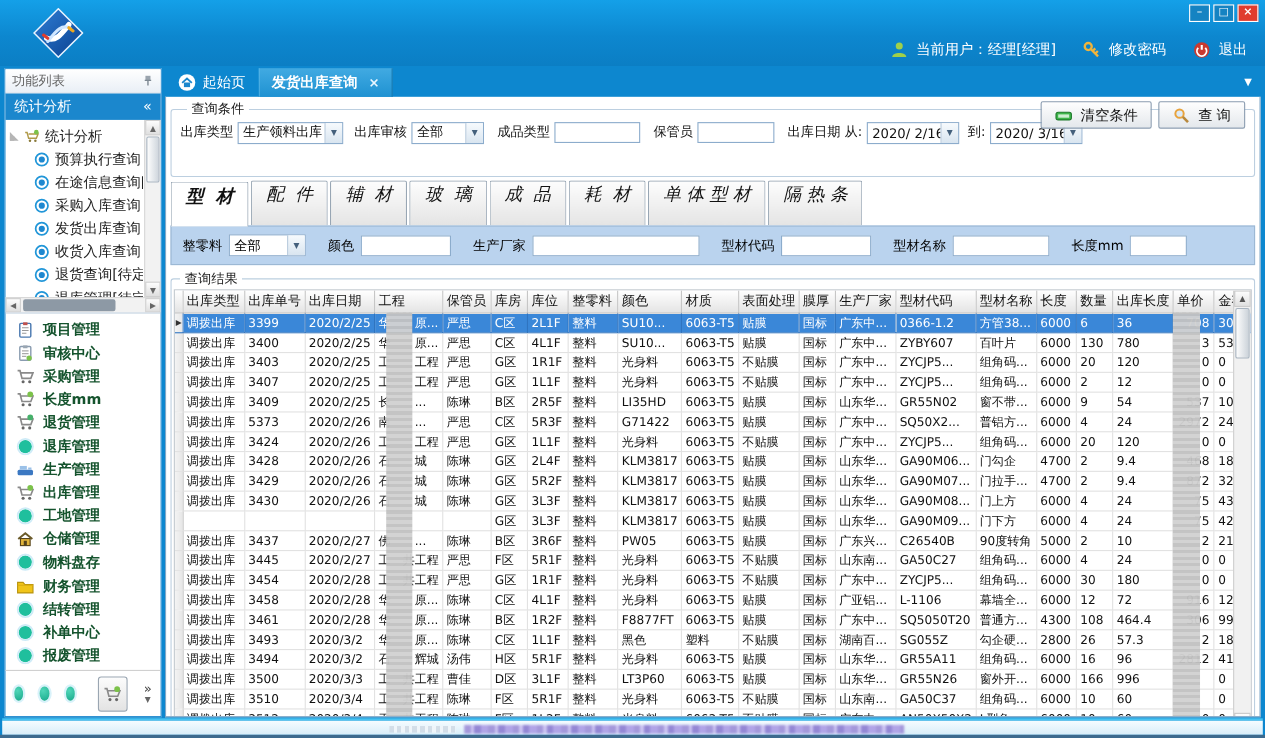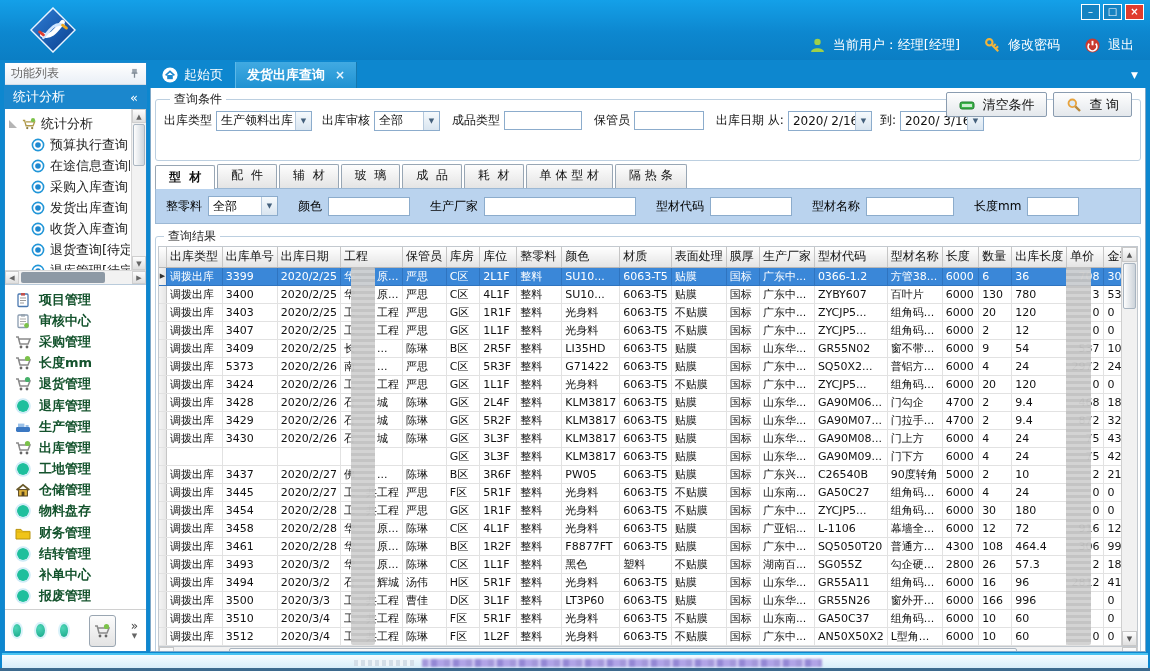--- a/index.html
+++ b/index.html
@@ -76,22 +76,22 @@
   .combo .carr { width:16px; align-self:stretch; background:linear-gradient(#f6fafd,#d9e5f0); border-left:1px solid #b6c9dc;
     color:#44607c; font-size:7px; display:flex; align-items:center; justify-content:center; flex:none; }
   .radio { width:13px; height:13px; border-radius:50%; border:1px solid #7a96b5; background:#fff; display:inline-block; vertical-align:-2px; margin-right:4px; position:relative; }
   .radio.on::after { content:""; position:absolute; left:3px; top:3px; width:5px; height:5px; border-radius:50%; background:#1466c0; }
   .btn { background:linear-gradient(#fefefe,#e4e8ec); border:1px solid #8a9cb0; height:25px; display:inline-flex; align-items:center; gap:7px;
     padding:0 12px; font-size:13px; border-radius:2px; color:#111; }
   .bicon { width:16px; height:16px; }
   .btncol { position:absolute; right:14px; top:10px; display:flex; flex-direction:row; gap:6px;margin-top:20px; }
 
   .subtabs { display:flex; margin-top:3px; flex:none; }
-  .stab { font-size:12px; color:#111; padding:2px 13px 3px; background:linear-gradient(#fdfdfd,#e4e4e4);
-    border:1px solid #98a6b4; border-bottom:none; border-radius:2px 2px 0 0; margin-right:2px; white-space:pre; }
+  .stab { font-size:16px; color:#111; padding:2px 13px 16px; background:linear-gradient(#fdfdfd,#e4e4e4);
+    border:1px solid #98a6b4; border-bottom:none; border-radius:2px 2px 0 0; margin-right:2px; white-space:pre;font-style:italic; }
   .stab.active { background:#fff; position:relative; top:1px; padding-top:3px; font-weight:bold; }
   .filterband { background:#bad3ee; border:1px solid #9cb8d4; height:36px; flex:none;
     display:flex; align-items:center; gap:6px; padding:0 10px; font-size:12px; }
 
   .results { flex:1; margin-top:4px; position:relative; padding:1px 2px 2px 2px; display:flex; flex-direction:column; }
   .grid-wrap { position:relative; flex:1; overflow:hidden; border:1px solid #c3c9cf; }
   table.grid { border-collapse:collapse; table-layout:fixed; font-size:11px; color:#111; }
   .grid th { background:linear-gradient(#ffffff,#e4e4e4); border-right:1px solid #c6c6c6; border-bottom:1px solid #b8b8b8;
     height:20px; font-weight:normal; text-align:left; padding:0 3px; white-space:nowrap; overflow:hidden; font-size:12px; }
   .grid td { border-right:1px solid #e2e2e2; border-bottom:1px solid #e2e2e2; height:18px; padding:0 3px;

